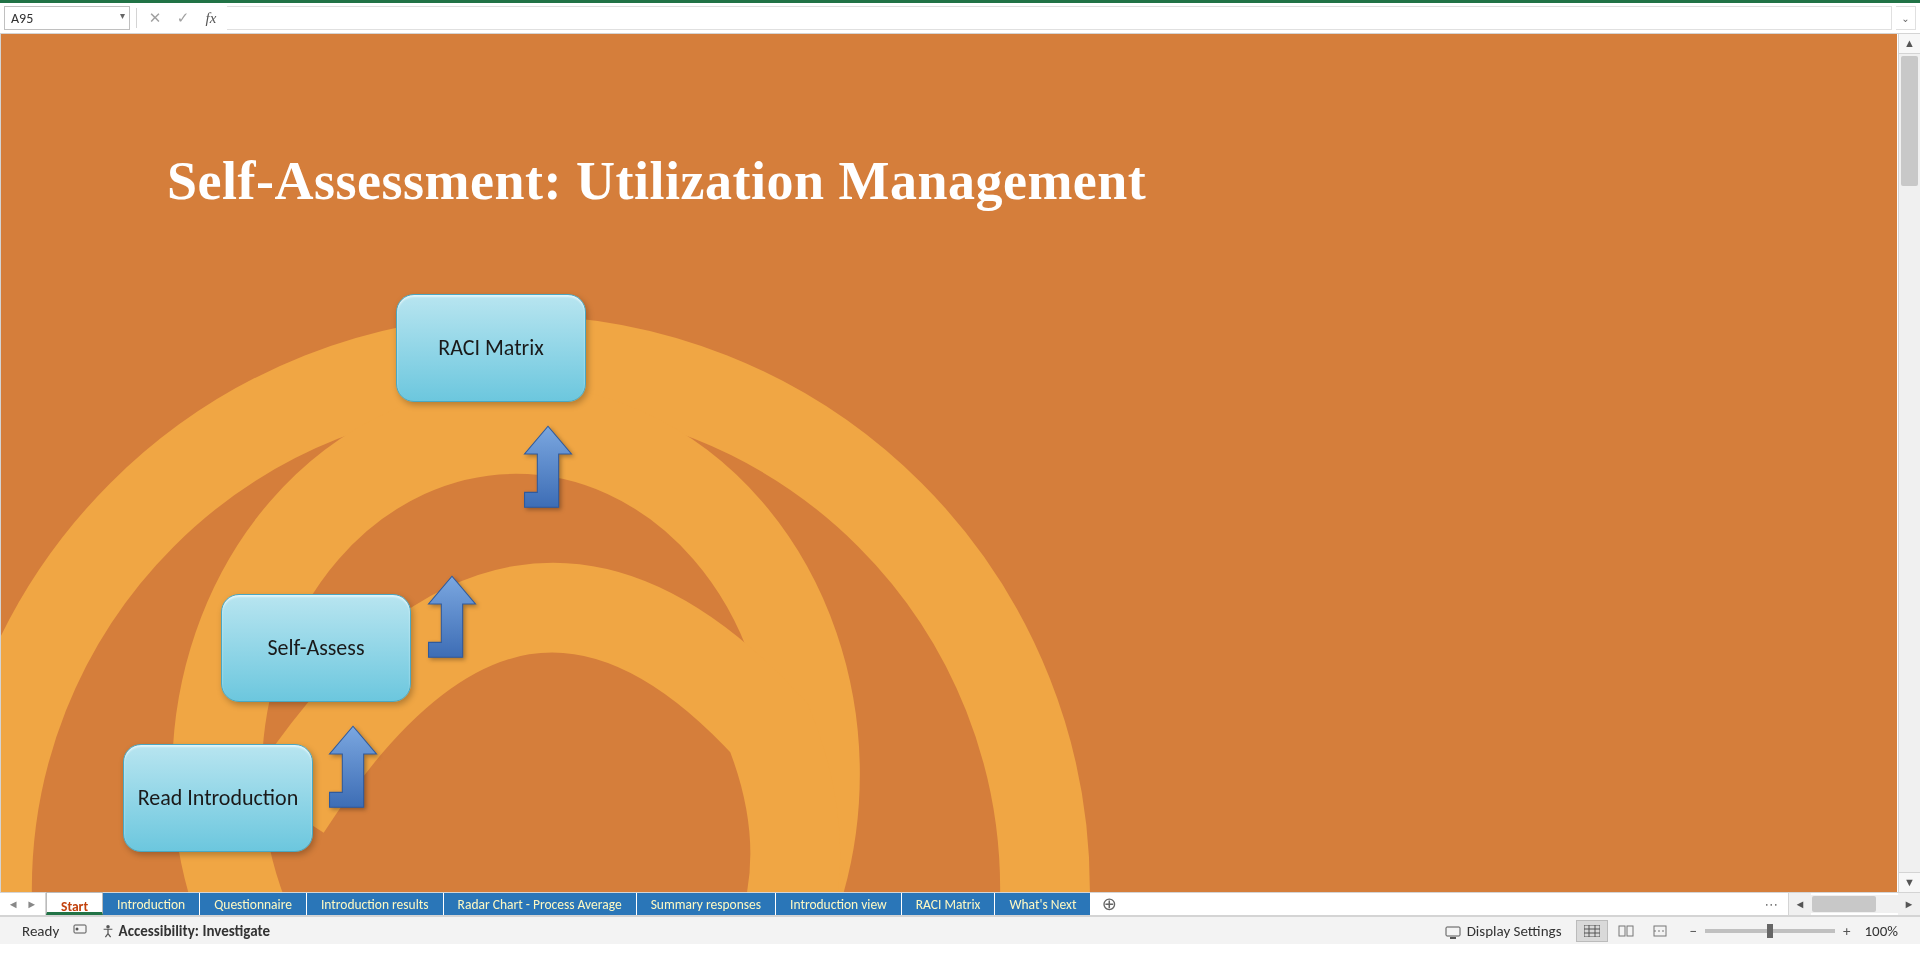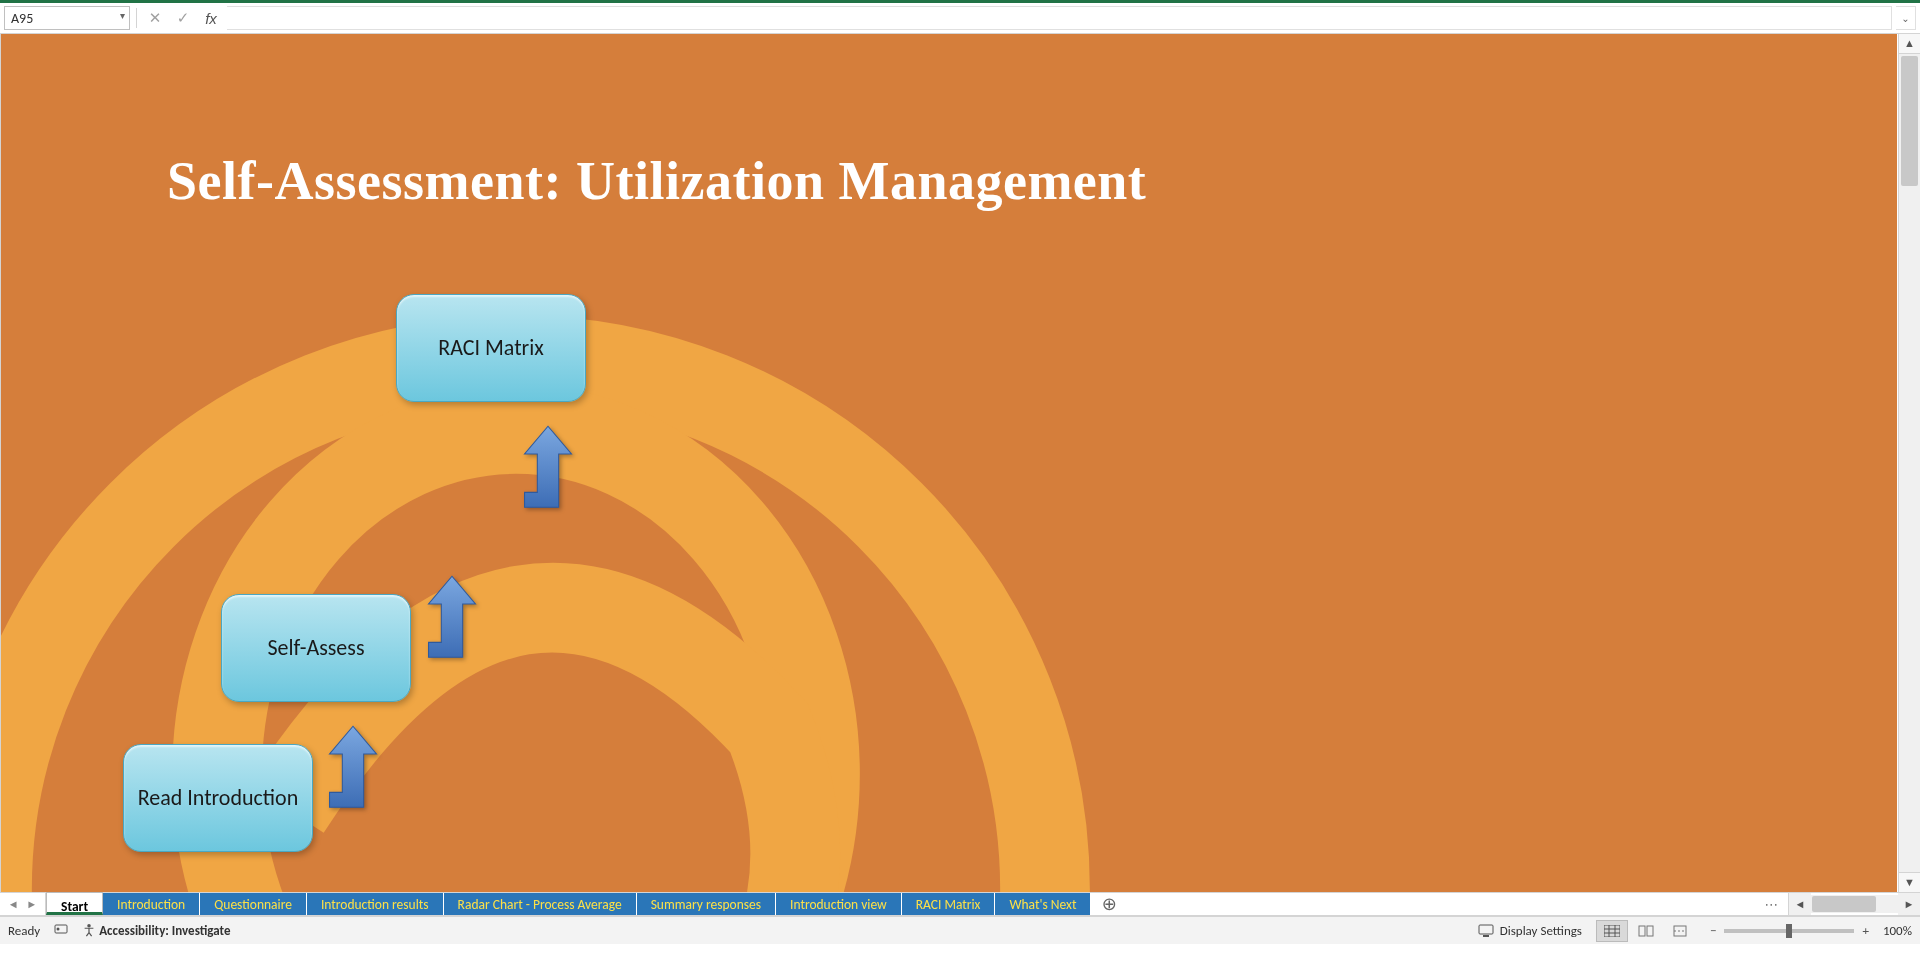--- a/index.html
+++ b/index.html
@@ -4,21 +4,21 @@
 <style>
 html,body{margin:0;padding:0;width:1920px;height:964px;font-family:"Segoe UI","Calibri",Arial,sans-serif;overflow:hidden;background:#fff;font-size:14px;color:#333}
 *{box-sizing:border-box}
 .top-border{height:3px;background:#217346}
 
 .formula-zone{display:flex;align-items:center;height:31px;border-bottom:1px solid #d4d4d4;background:#fff;padding:0 4px;gap:4px}
 .name-box{width:126px;height:24px;border:1px solid #c0c0c0;display:flex;align-items:center;padding:0 6px;font-size:14px;color:#333;background:#fff;position:relative}
 .name-box .dd{position:absolute;right:4px;top:2px;color:#666;font-size:10px}
 .fb-sep{width:1px;height:20px;background:#d4d4d4;margin:0 2px}
 .fb-btn{width:24px;height:24px;display:flex;align-items:center;justify-content:center;color:#a0a0a0;font-size:15px}
-.fb-fx{font-style:italic;font-family:Liberation Sans, sans-serif;color:#555}
+.fb-fx{font-style:italic;font-family:Liberation Serif, serif;color:#555}
 .formula-input{flex:1;height:24px;border:1px solid #e0e0e0;border-left:none;padding:0 6px;font-size:14px;background:#fff}
 .fb-expand{width:20px;height:24px;display:flex;align-items:center;justify-content:center;color:#666;border:1px solid #e0e0e0;border-left:none;font-size:10px}
 
 .work-area{position:relative;height:858px;width:100%;display:flex}
 .canvas-wrap{flex:1;position:relative;overflow:hidden;border-left:1px solid #d4d4d4}
 .canvas{position:absolute;left:0;top:0;width:1896px;height:858px;background:#d57e3b;overflow:hidden}
 
 .swirl{position:absolute;left:-60px;top:280px;width:1150px;height:1150px;pointer-events:none}
 .swirl circle{stroke:#f0a644;fill:none}
 .title{position:absolute;left:166px;top:116px;color:#fff;font-weight:800;font-size:54px;letter-spacing:.5px;font-family:Liberation Serif, serif}
@@ -29,31 +29,31 @@
 .conn svg{width:100%;height:100%;filter:drop-shadow(2px 2px 2px rgba(0,0,0,.3))}
 
 .vscroll{position:absolute;right:0;top:0;width:22px;height:100%;background:#f0f0f0;border-left:1px solid #d4d4d4}
 .vscroll .up,.vscroll .down{height:20px;display:flex;align-items:center;justify-content:center;color:#555;font-size:11px;background:#f7f7f7;border-bottom:1px solid #d4d4d4}
 .vscroll .down{border-bottom:none;border-top:1px solid #d4d4d4;position:absolute;bottom:0;width:100%}
 .vscroll .thumb{position:absolute;left:2px;top:22px;width:17px;height:130px;background:#c8c8c8;border-radius:2px}
 
 .tab-strip{height:24px;display:flex;align-items:stretch;background:#fff;border-top:1px solid #d4d4d4;border-bottom:1px solid #d4d4d4;font-size:13.5px}
 .tab-nav{width:46px;display:flex;align-items:center;justify-content:space-around;color:#888;border-right:1px solid #d4d4d4;padding:0 4px}
 .tab-nav span{font-size:11px}
-.sheet-tab{display:flex;align-items:center;padding:0 14px;background:#2a76b8;color:#fde047;border-right:1px solid #fff;cursor:pointer;white-space:nowrap}
-.sheet-tab.active{background:#fff;color:#000000;font-weight:700;border-bottom:3px solid #217346;border-top:1px solid #bbb;border-left:1px solid #bbb;border-right:1px solid #bbb;margin-top:-1px;padding-top:7px}
+.sheet-tab{display:flex;align-items:center;padding:0 14px;background:#2a76b8;color:#fef9c3;border-right:1px solid #fff;cursor:pointer;white-space:nowrap}
+.sheet-tab.active{background:#fff;color:#c2410c;font-weight:700;border-bottom:3px solid #217346;border-top:1px solid #bbb;border-left:1px solid #bbb;border-right:1px solid #bbb;margin-top:-1px;padding-top:7px}
 .new-sheet{width:36px;display:flex;align-items:center;justify-content:center;color:#666;font-size:18px;cursor:pointer}
 .tab-spacer{flex:1}
 .tab-dots{padding:0 10px;display:flex;align-items:center;color:#777}
 .h-scroll{width:132px;display:flex;align-items:center;border-left:1px solid #d4d4d4}
 .h-scroll .btn{width:22px;height:22px;display:flex;align-items:center;justify-content:center;background:#f0f0f0;color:#555;font-size:11px}
 .h-scroll .track{flex:1;height:18px;background:#f0f0f0;position:relative}
 .h-scroll .thumb{position:absolute;left:1px;top:1px;height:16px;width:64px;background:#c8c8c8;border-radius:2px}
 
-.status-bar{height:28px;display:flex;align-items:center;background:#f3f3f3;border-top:1px solid #d4d4d4;font-size:13px;color:#333;padding:0 8px;gap:14px}
+.status-bar{height:28px;display:flex;align-items:center;background:#f3f3f3;border-top:1px solid #d4d4d4;font-size:15px;color:#333;padding:0 22px;gap:14px}
 .status-bar .flex{flex:1}
 .view-btn{width:32px;height:22px;display:flex;align-items:center;justify-content:center;border:1px solid transparent;color:#555}
 .view-btn.active{background:#d9d9d9;border-color:#bbb}
 .zoom-slider{display:flex;align-items:center;gap:8px;color:#555}
 .zoom-slider .track{width:130px;height:4px;background:#c0c0c0;position:relative}
 .zoom-slider .thumb{position:absolute;left:62px;top:-5px;width:6px;height:14px;background:#666}
 .icon{display:inline-block}
 .access-icon svg{width:14px;height:14px;vertical-align:-2px}
 </style>
 </head>

